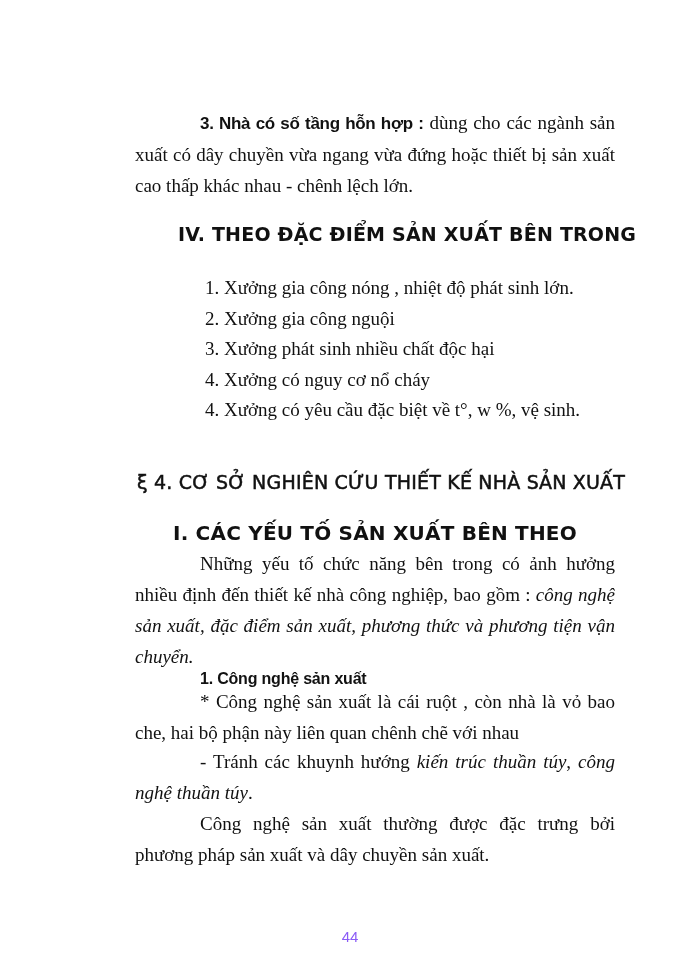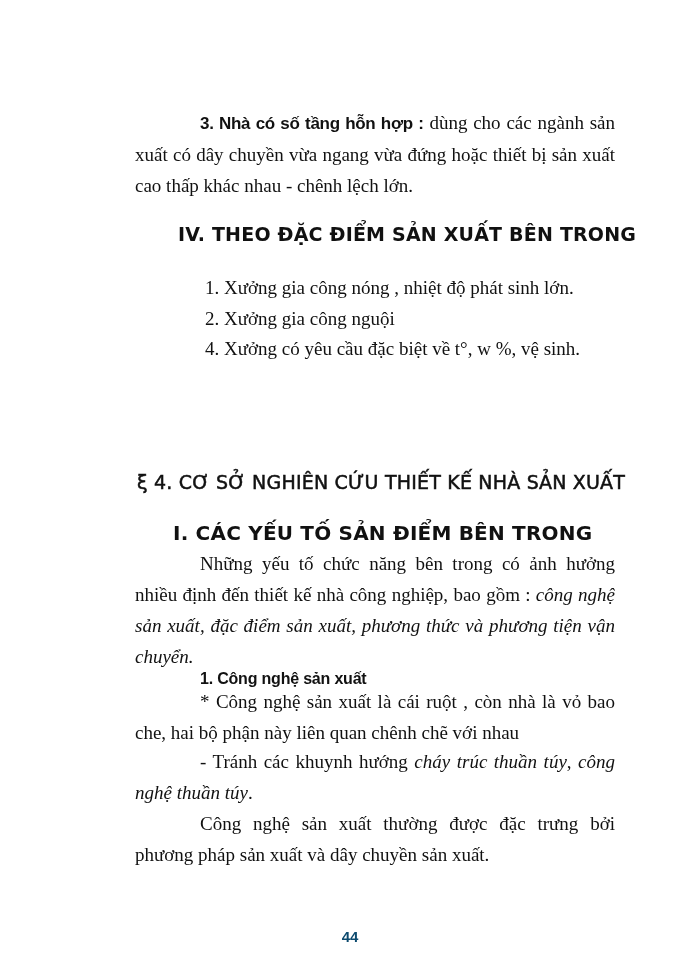--- a/index.html
+++ b/index.html
@@ -15,51 +15,53 @@
              font-size:19px; letter-spacing:0.2px; white-space:nowrap; }
   .heading.big { font-size:20px; }
   .list { position:absolute; left:205px; width:420px; font-size:19px; line-height:30.5px; }
   .list div { white-space:nowrap; }
   .list .cont { padding-left:22px; }
   sup { font-size:11px; line-height:0; position:relative; top:-2px; }
   .subhead { position:absolute; left:200px; font-family:"Liberation Sans", sans-serif;
              font-weight:bold; font-size:16px; letter-spacing:-0.2px; }
   i { font-style:italic; }
   .pageno { position:absolute; left:0; width:700px; top:924px; text-align:center;
-            font-family:"Liberation Sans", sans-serif; font-size:15px; color:#0c4a6e;font-weight:bold; }
+            font-family:"Liberation Sans", sans-serif; font-size:15px; color:#8b5cf6; }
 </style>
 </head>
 <body>
 
 <div class="page">
 
   <div class="para indent" style="top:103px;">
     <span class="runin">3. Nhà có số tầng hỗn hợp :</span><span> dùng cho các ngành sản xuất có dây chuyền vừa ngang vừa đứng hoặc thiết bị sản xuất cao thấp khác nhau - chênh lệch lớn.</span>
   </div>
 
   <div class="heading" style="left:178px; top:219px;">IV.  THEO ĐẶC ĐIỂM  SẢN XUẤT BÊN TRONG</div>
 
   <div class="list" style="top:269px;">
     <div>1. Xưởng gia công nóng , nhiệt độ phát sinh lớn.</div>
     <div>2. Xưởng gia công nguội</div>
+    <div>3. Xưởng phát sinh nhiều chất độc hại</div>
+    <div>4. Xưởng có nguy cơ nổ cháy</div>
     <div>4. Xưởng có yêu cầu  đặc biệt về t°, w %, vệ sinh.</div>
   </div>
 
   <div class="heading" style="left:137px; top:467px; font-weight:normal; font-size:19px; -webkit-text-stroke:0.5px #111;">ξ 4. CƠ SỞ NGHIÊN CỨU THIẾT KẾ NHÀ SẢN XUẤT</div>
 
-  <div class="heading big" style="left:173px; top:517px;">I. CÁC YẾU TỐ SẢN ĐIỂM BÊN TRONG</div>
+  <div class="heading big" style="left:173px; top:517px;">I. CÁC YẾU TỐ SẢN XUẤT BÊN THEO</div>
 
   <div class="para indent" style="top:544px;">
     <span>Những yếu tố chức năng bên trong có ảnh hưởng nhiều định đến thiết kế nhà công nghiệp, bao gồm : </span><i>công nghệ sản xuất, đặc điểm sản xuất, phương thức và phương tiện vận chuyển.</i>
   </div>
 
   <div class="subhead" style="top:660px;margin-top:6px;">1. Công nghệ sản xuất</div>
 
   <div class="para indent" style="top:682px;">* Công nghệ sản xuất là cái ruột , còn nhà là vỏ bao che, hai bộ phận này liên quan chênh chẽ với nhau</div>
 
   <div class="para indent" style="top:742px;">
-    <span>- Tránh các khuynh hướng </span><i>cháy trúc thuần túy</i><span>, </span><i>công nghệ thuần túy</i><span>.</span>
+    <span>- Tránh các khuynh hướng </span><i>kiến trúc thuần túy</i><span>, </span><i>công nghệ thuần túy</i><span>.</span>
   </div>
 
   <div class="para indent" style="top:804px;">Công nghệ sản xuất thường được đặc trưng bởi phương pháp sản xuất và dây chuyền sản xuất.</div>
 
   <div class="pageno">44</div>
 </div>
 
 </body></html>

